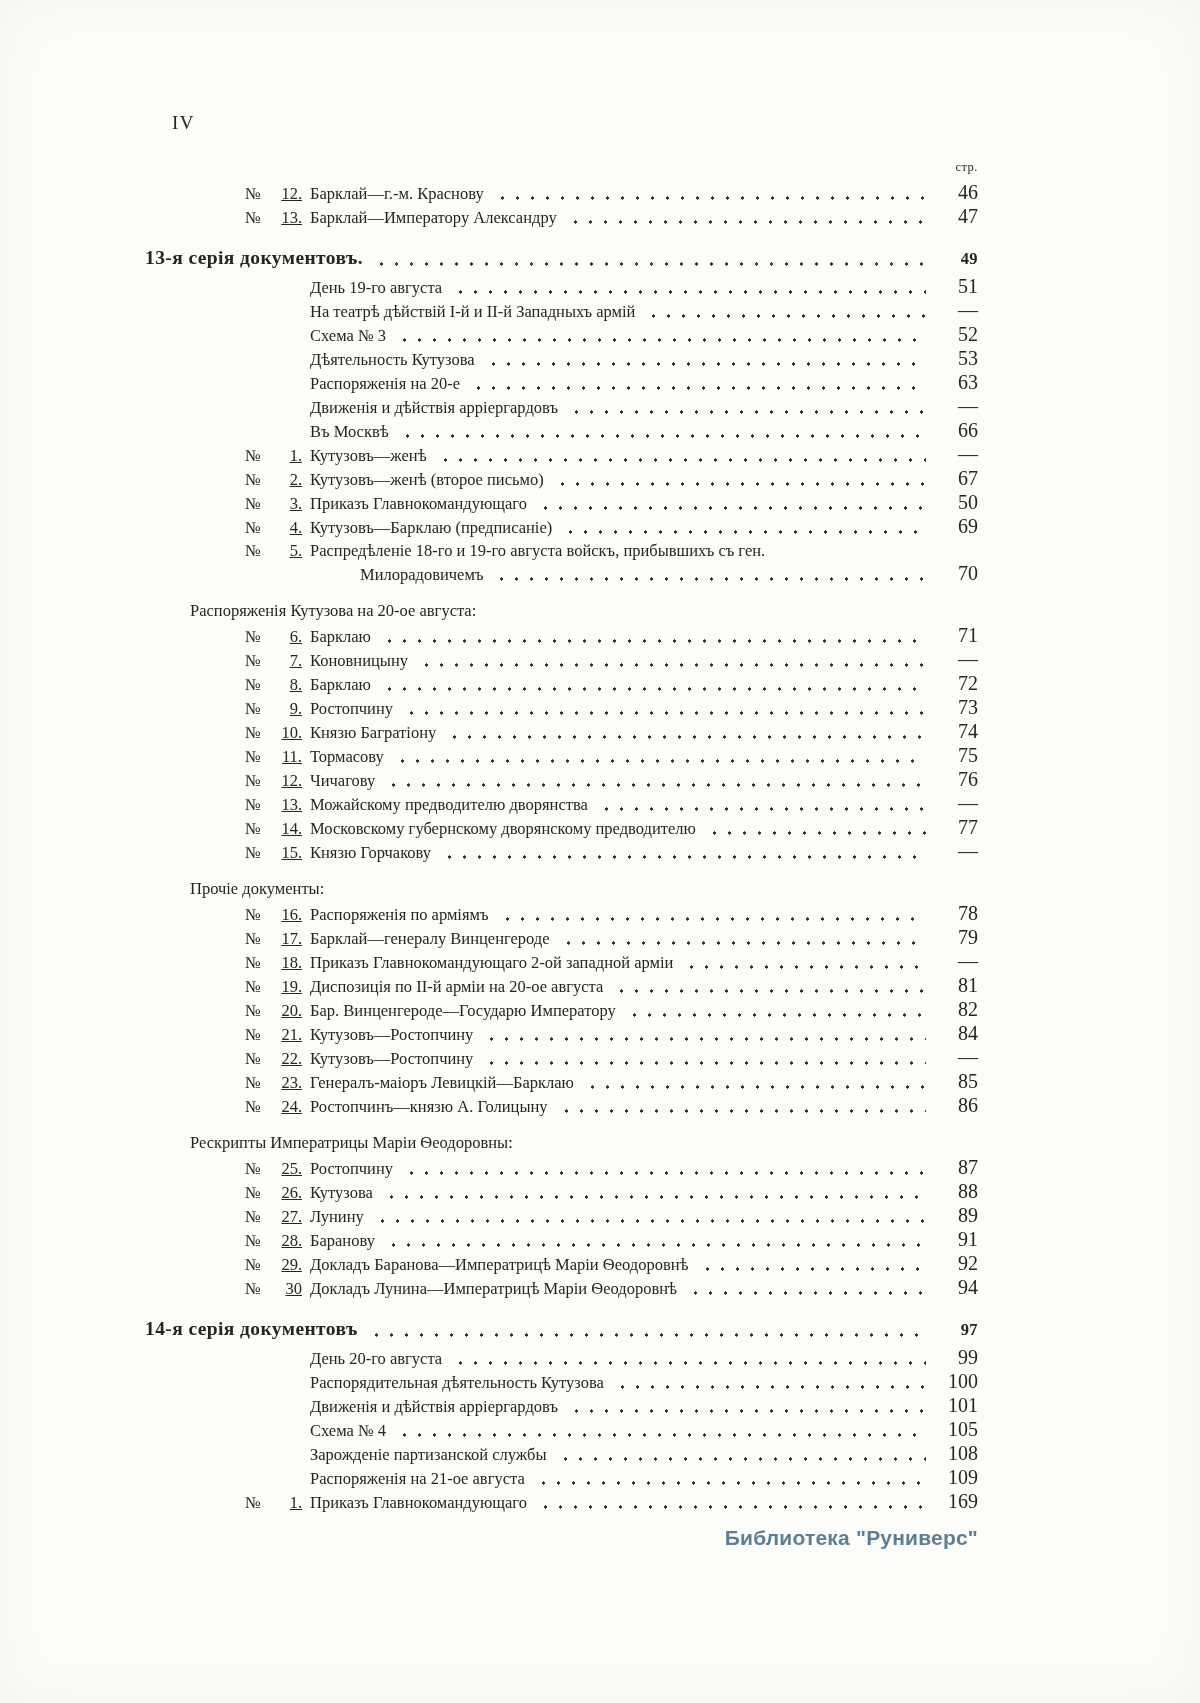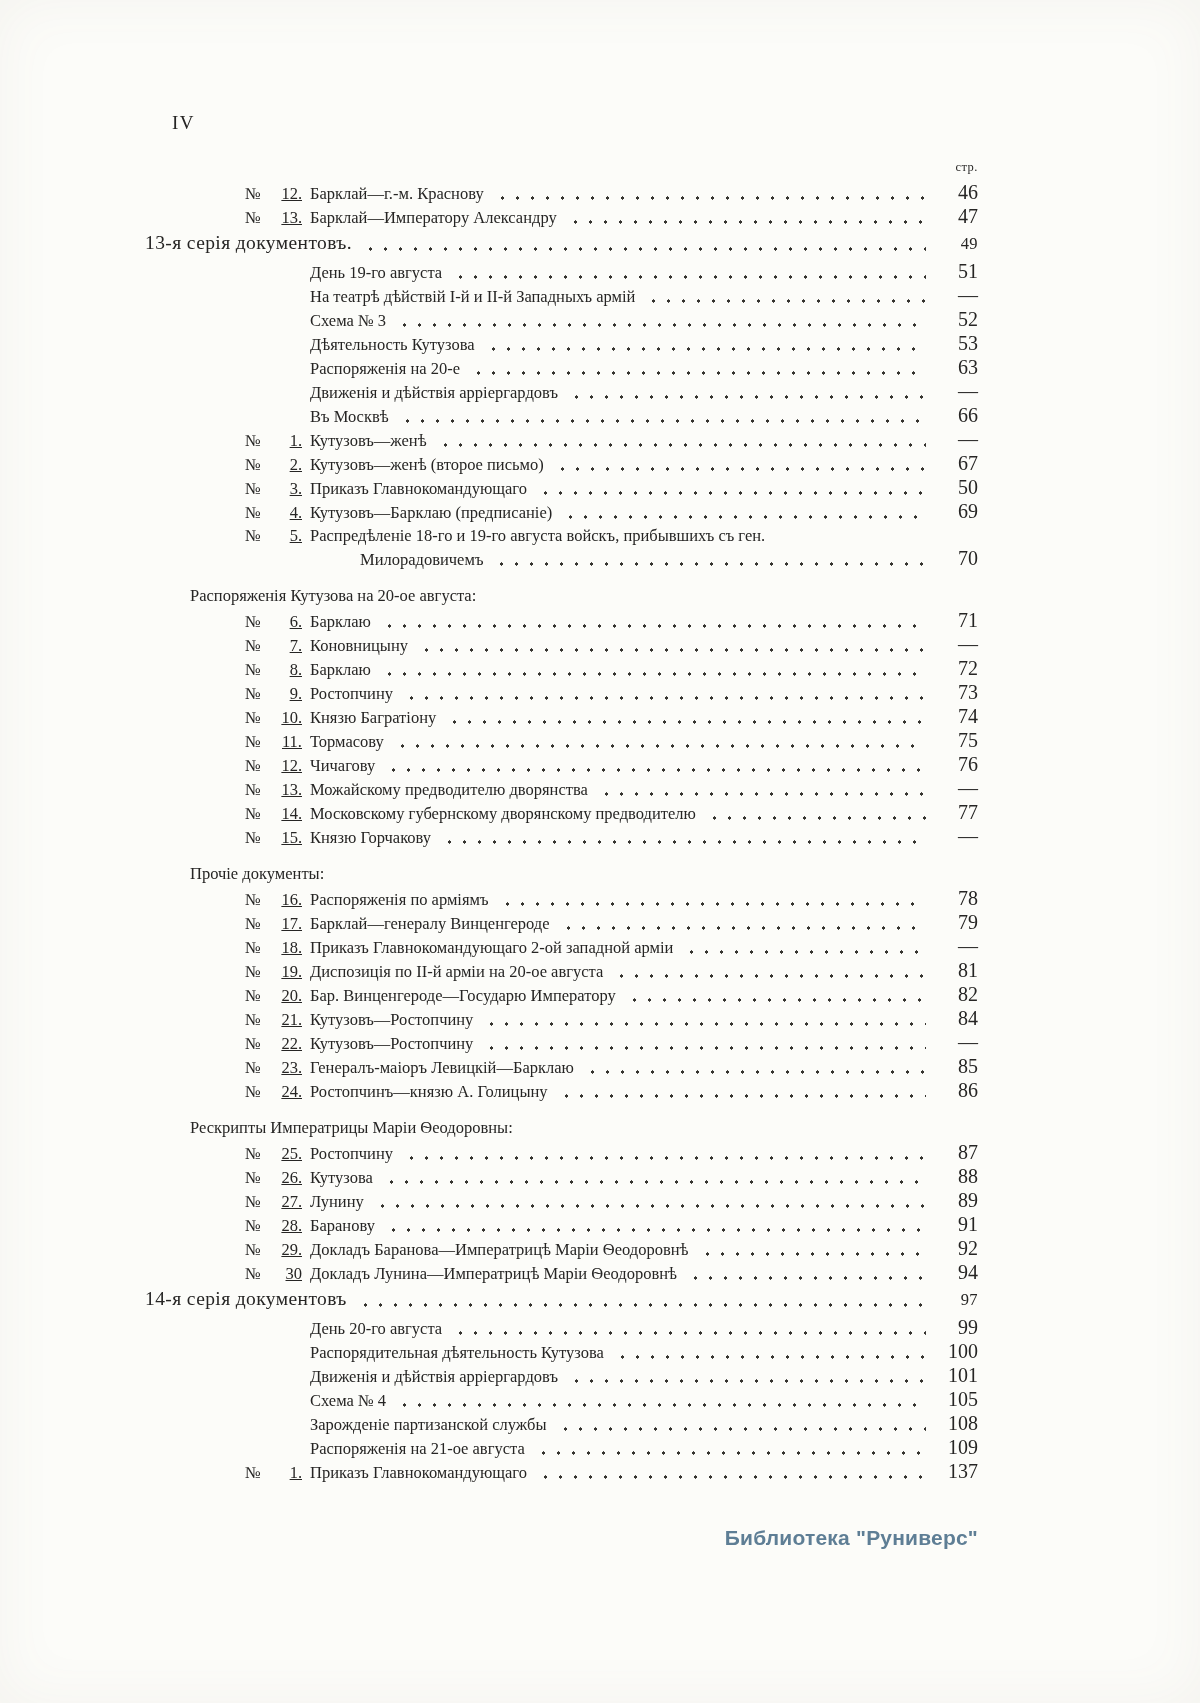--- a/index.html
+++ b/index.html
@@ -52,22 +52,23 @@
   .row .txt { white-space: normal; }
   .row.num { padding-left: 100px; }
   .row.sub { padding-left: 165px; }
   .row.cont { padding-left: 215px; }
   .row.group { padding-left: 45px; margin-top: 13px; margin-bottom: 2px; }
   .row.section {
     padding-left: 0;
     font-size: 19.5px;
     line-height: 27px;
     letter-spacing: 0.4px;
-    margin-top: 0;
+    margin-top: 15px;
     margin-bottom: 3px;
+    font-weight: bold;
   }
   .numcol {
     flex: none;
     display: flex;
     width: 57px;
     margin-right: 8px;
   }
   .nsign { width: 27px; flex: none; }
   .nval { width: 30px; flex: none; text-align: right; text-decoration: underline; }
   .leader {
@@ -486,19 +487,19 @@
           <span class="leader"></span>
           <span class="pg">109</span>
         </div>
         <div class="row num">
           <span class="numcol">
             <span class="nsign">№</span>
             <span class="nval">1.</span>
           </span>
           <span class="txt">Приказъ Главнокомандующаго</span>
           <span class="leader"></span>
-          <span class="pg">137</span>
+          <span class="pg">169</span>
         </div>
       </div>
   </div>
 
   <div class="watermark">Библиотека "Руниверс"</div>
 </div>
 
 </body></html>

